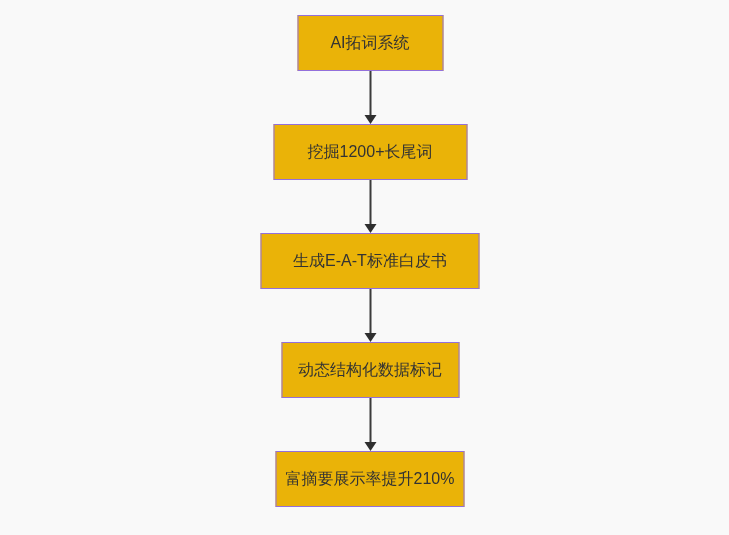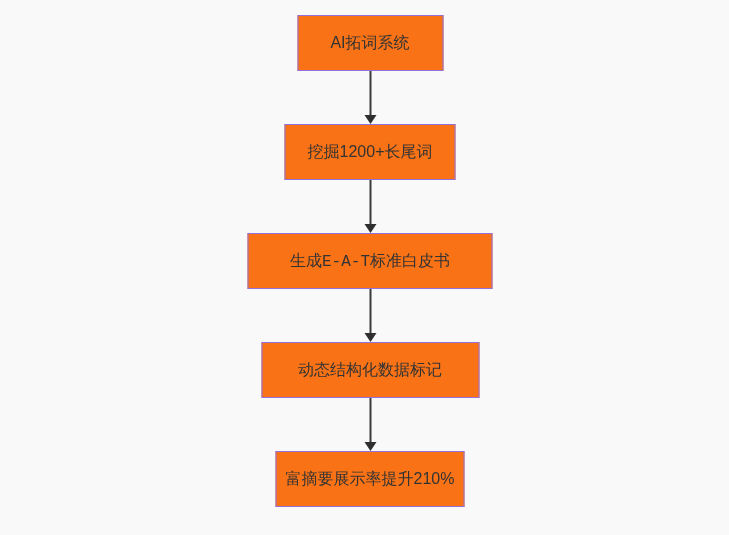--- a/index.html
+++ b/index.html
@@ -19,34 +19,34 @@
     left: 370px;
     top: 15px;
     transform: translateX(-50%);
     display: flex;
     flex-direction: column;
     align-items: center;
   }
   .flow-node {
     box-sizing: border-box;
     height: 56px;
-    background: #f97316;
+    background: #eab308;
     border: 1px solid #9370DB;
     display: flex;
     align-items: center;
     justify-content: center;
     font-size: 16px;
     color: #333333;
     text-align: center;
     white-space: nowrap;
   }
   .flow-node.n1 { width: 146px; }
-  .flow-node.n2 { width: 171px; text-align: right; }
-  .flow-node.n3 { width: 245px; font-family: Liberation Mono, monospace; }
-  .flow-node.n4 { width: 218px; }
+  .flow-node.n2 { width: 194px; text-align: right; }
+  .flow-node.n3 { width: 219px; }
+  .flow-node.n4 { width: 178px; }
   .flow-node.n5 { width: 189px; }
   .flow-arrow {
     height: 53px;
     display: flex;
     flex-direction: column;
     align-items: center;
   }
   .flow-arrow .shaft {
     width: 2px;
     height: 44px;

